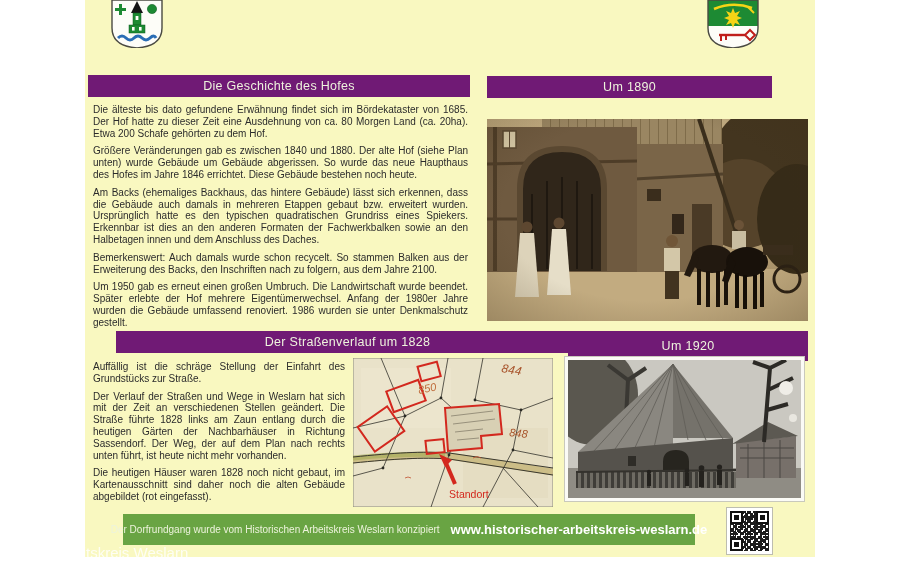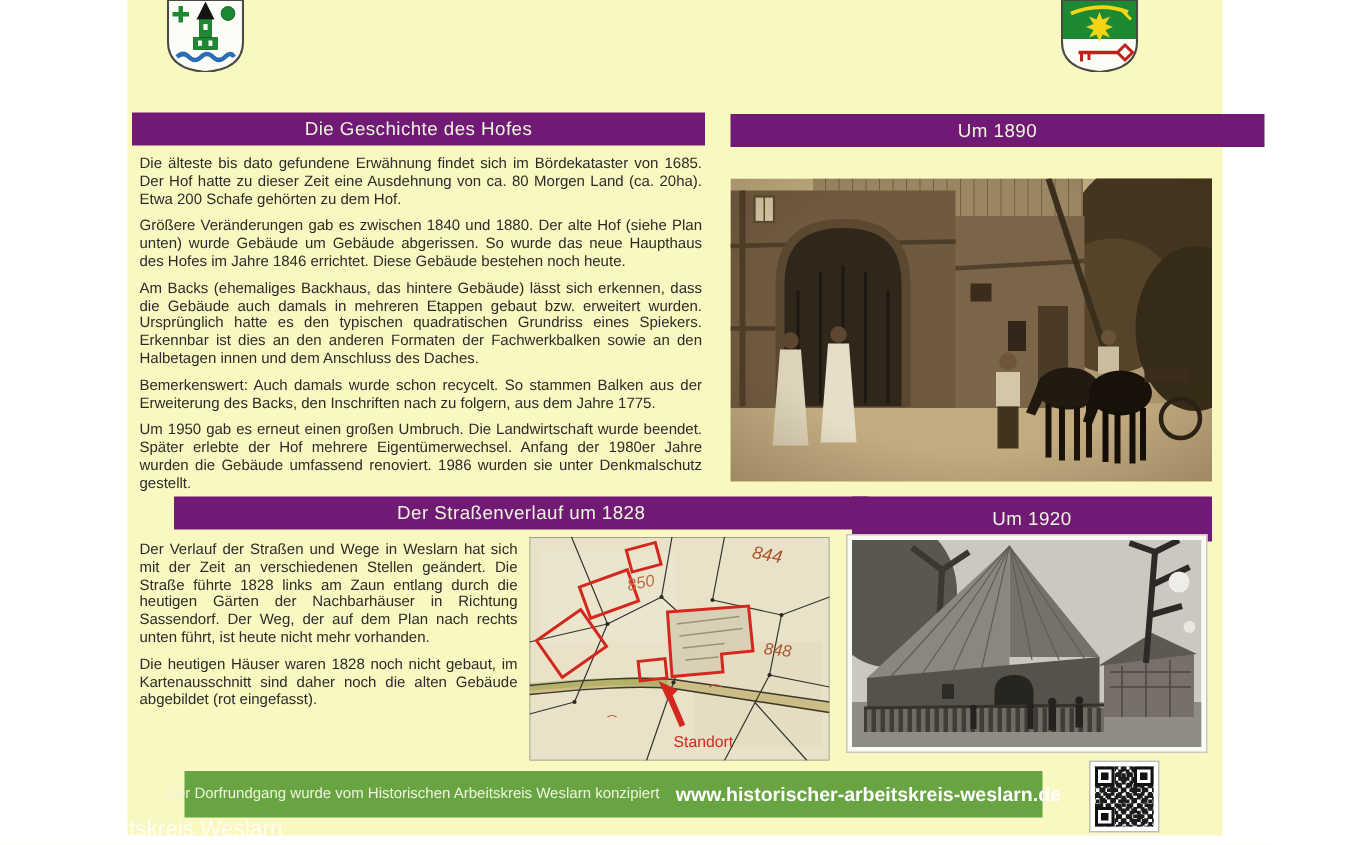--- a/index.html
+++ b/index.html
@@ -8,21 +8,21 @@
   .board{position:absolute;left:85px;top:0;width:730px;height:557px;background:#f9f8c0;}
   .crest{position:absolute;top:0;}
   .crest-left{left:26px;}
   .crest-right{left:622px;}
   .title{position:absolute;left:0;top:6px;width:730px;text-align:center;
          font-size:28px;font-weight:bold;color:#111;letter-spacing:.5px;}
   .title .num{margin-right:26px;}
   .bar{position:absolute;background:#701a75;color:#eef3dd;display:flex;align-items:center;
        justify-content:center;font-size:12.5px;letter-spacing:.3px;}
   .bar-history{left:3px;top:75px;width:382px;height:22px;}
-  .bar-1890{left:402px;top:76px;width:356px;height:22px;}
+  .bar-1890{left:402px;top:76px;width:285px;height:22px;}
   .bar-street{left:3px;top:331px;width:463px;height:22px;margin-left:28px;}
   .bar-1920{left:483px;top:331px;width:240px;height:30px;}
   .copy{position:absolute;color:#2b2b2b;font-size:10px;line-height:11.8px;text-align:justify;}
   .copy p{margin:0 0 6px 0;}
   .text-history{left:8px;top:104px;width:375px;}
   .text-street{left:8px;top:361px;width:252px;}
   .photo-1890{position:absolute;left:402px;top:119px;}
   .map-1828{position:absolute;left:268px;top:358px;}
   .photo-frame-1920{position:absolute;left:479px;top:356px;background:#fbfbf6;
         border:1px solid #c9c9bc;padding:3px;line-height:0;}
@@ -77,21 +77,21 @@
       <path d="M1,0 H51 V28 Q51,46 26,48 Q1,46 1,28 Z" fill="none" stroke="#4a4a42" stroke-width="1.4"></path>
     </svg>
 
     <div class="bar bar-history">
       <span>Die Geschichte des Hofes</span>
     </div>
     <div class="copy text-history">
       <p>Die älteste bis dato gefundene Erwähnung findet sich im Bördekataster von 1685. Der Hof hatte zu dieser Zeit eine Ausdehnung von ca. 80 Morgen Land (ca. 20ha). Etwa 200 Schafe gehörten zu dem Hof.</p>
       <p>Größere Veränderungen gab es zwischen 1840 und 1880. Der alte Hof (siehe Plan unten) wurde Gebäude um Gebäude abgerissen. So wurde das neue Haupthaus des Hofes im Jahre 1846 errichtet. Diese Gebäude bestehen noch heute.</p>
       <p>Am Backs (ehemaliges Backhaus, das hintere Gebäude) lässt sich erkennen, dass die Gebäude auch damals in mehreren Etappen gebaut bzw. erweitert wurden. Ursprünglich hatte es den typischen quadratischen Grundriss eines Spiekers. Erkennbar ist dies an den anderen Formaten der Fachwerkbalken sowie an den Halbetagen innen und dem Anschluss des Daches.</p>
-      <p>Bemerkenswert: Auch damals wurde schon recycelt. So stammen Balken aus der Erweiterung des Backs, den Inschriften nach zu folgern, aus dem Jahre 1775.</p>
+      <p>Bemerkenswert: Auch damals wurde schon recycelt. So stammen Balken aus der Erweiterung des Backs, den Inschriften nach zu folgern, aus dem Jahre 2100.</p>
       <p>Um 1950 gab es erneut einen großen Umbruch. Die Landwirtschaft wurde beendet. Später erlebte der Hof mehrere Eigentümerwechsel. Anfang der 1980er Jahre wurden die Gebäude umfassend renoviert. 1986 wurden sie unter Denkmalschutz gestellt.</p>
     </div>
 
     <div class="bar bar-1890">
       <span>Um 1890</span>
     </div>
     <svg class="photo-1890" width="321" height="202" viewBox="0 0 321 202">
       <defs>
         <linearGradient id="sep" x1="0" y1="0" x2="0" y2="1">
           <stop offset="0" stop-color="#c3ad82"></stop>
@@ -152,20 +152,21 @@
       <path d="M243,136 L235,162 L241,164 L249,144 Z" fill="#18110a"></path>
       <path d="M250,154 V189 M258,156 V190 M268,156 V190 M275,153 V188" stroke="#120c06" stroke-width="4"></path>
       <rect x="276" y="126" width="30" height="10" fill="#3a2d1c"></rect>
       <rect width="321" height="202" fill="url(#vig)"></rect>
     </svg>
 
     <div class="bar bar-street">
       <span>Der Straßenverlauf um 1828</span>
     </div>
     <div class="copy text-street">
+      <p>Auffällig ist die schräge Stellung der Einfahrt des Grundstücks zur Straße.</p>
       <p>Der Verlauf der Straßen und Wege in Weslarn hat sich mit der Zeit an verschiedenen Stellen geändert. Die Straße führte 1828 links am Zaun entlang durch die heutigen Gärten der Nachbarhäuser in Richtung Sassendorf. Der Weg, der auf dem Plan nach rechts unten führt, ist heute nicht mehr vorhanden.</p>
       <p>Die heutigen Häuser waren 1828 noch nicht gebaut, im Kartenausschnitt sind daher noch die alten Gebäude abgebildet (rot eingefasst).</p>
     </div>
 
     <svg class="map-1828" width="200" height="149" viewBox="0 0 200 149">
       <rect width="200" height="149" fill="#e9e2c9" stroke="#8b8b7a" stroke-width="1"></rect>
       <rect x="8" y="10" width="90" height="60" fill="#efe8d0" opacity="0.6"></rect>
       <rect x="110" y="70" width="85" height="70" fill="#e2dabe" opacity="0.6"></rect>
 
       <path d="M0,102 C40,98 70,96 96,98 L200,114" fill="none" stroke="#c8b77c" stroke-width="7" opacity="0.85"></path>

